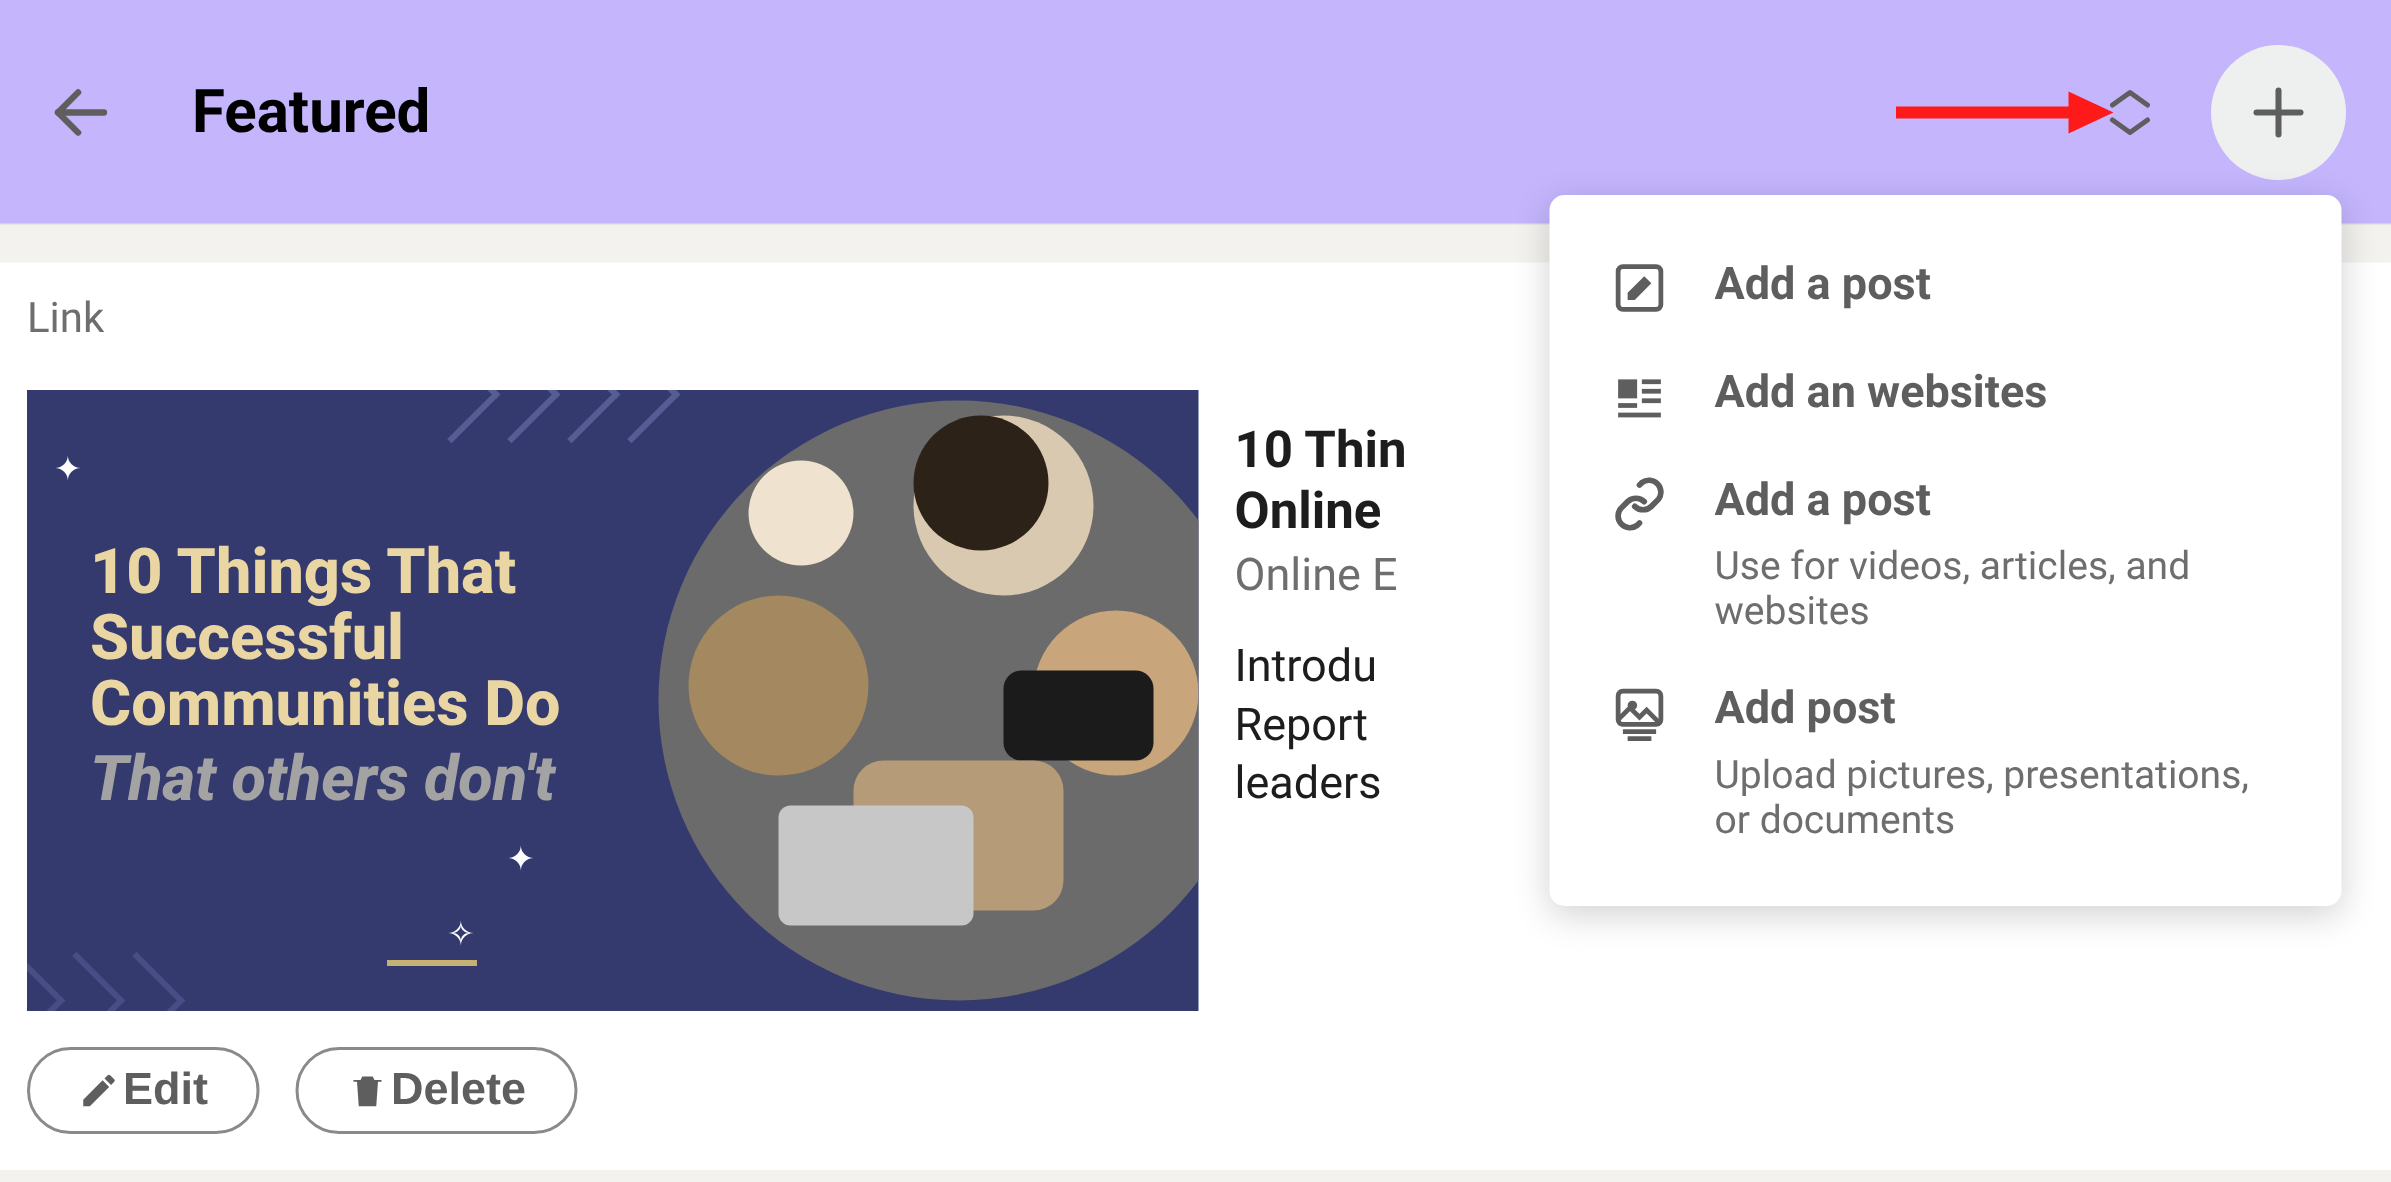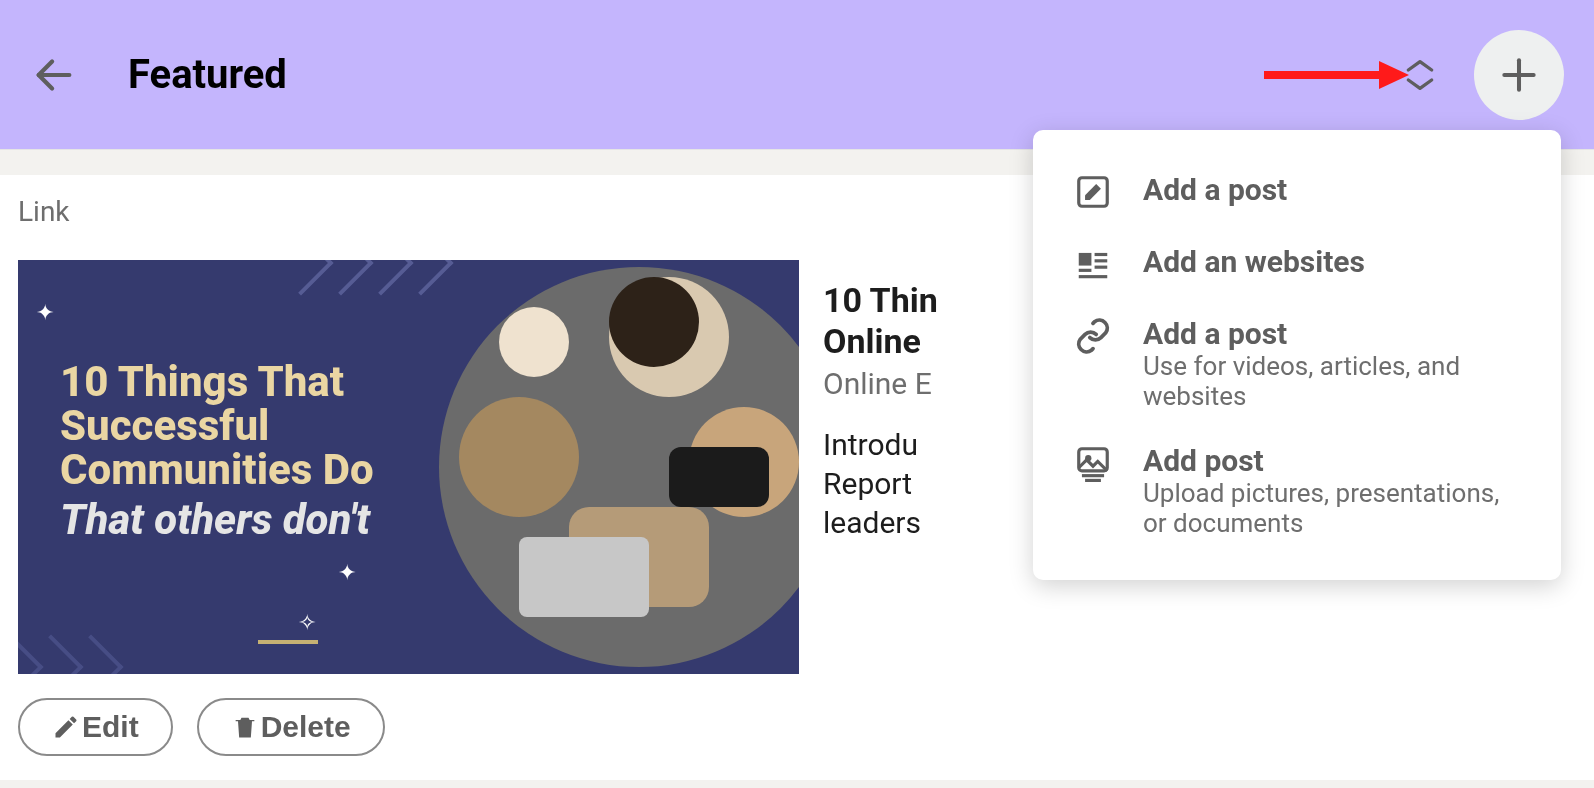--- a/index.html
+++ b/index.html
@@ -91,21 +91,21 @@
     right: 360px;
     font-weight: 800;
     line-height: 1.05;
     margin-left: 12px;
   }
   .thumb-line1 {
     color: #ead6a3;
     font-size: 42px;
   }
   .thumb-line2 {
-    color: #e5e5e5;
+    color: #a3a3a3;
     font-size: 42px;
     font-style: italic;
     margin-top: 6px;
   }
   .thumb-circle {
     position: absolute;
     right: -40px;
     top: 50%;
     transform: translateY(-50%);
     width: 400px;
@@ -180,21 +180,21 @@
   .dd-icon {
     width:40px; height:40px; flex-shrink:0;
     display:flex; align-items:center; justify-content:center;
     color:#5e5e5e;
   }
   .dd-text { flex:1; }
   .dd-title {
     font-size:30px; font-weight:700; color:#5e5e5e;
   }
   .dd-sub {
-    font-size:26px; color:#6e6e6e; margin-top:0;
+    font-size:26px; color:#6e6e6e; margin-top:12px;
   }
 </style>
 </head>
 <body>
 
 <div class="header">
   <div class="back-btn">
     <svg width="46" height="46" viewBox="0 0 24 24" fill="none" stroke="#5e5e5e" stroke-width="2.2" stroke-linecap="round" stroke-linejoin="round">
         <line x1="20" y1="12" x2="4" y2="12"></line>
         <polyline points="11 5 4 12 11 19"></polyline>

